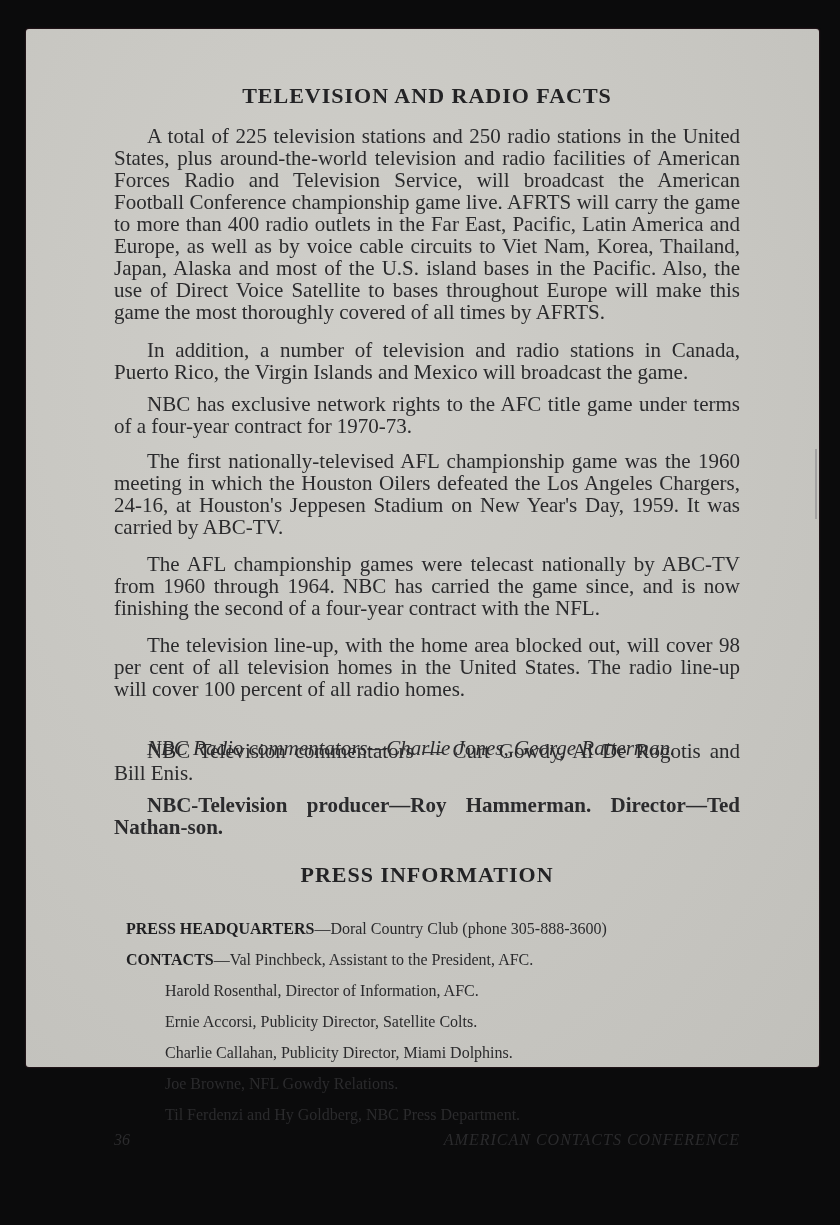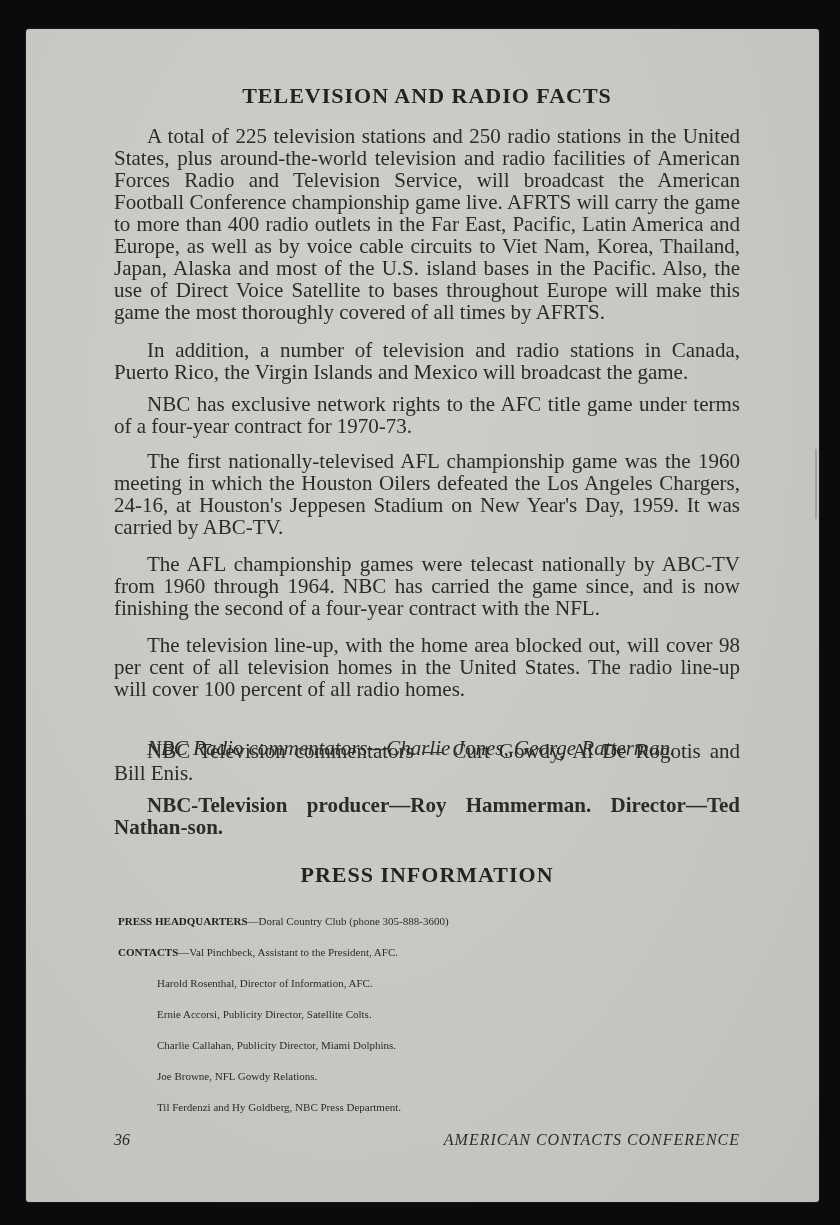--- a/index.html
+++ b/index.html
@@ -6,21 +6,21 @@
   body {
     width: 840px; height: 1225px;
     background: #0b0b0c;
     position: relative;
     overflow: hidden;
     font-family: "Liberation Serif", "DejaVu Serif", serif;
   }
   .page {
     position: absolute;
     left: 26px; top: 29px;
-    width: 793px; height: 1173px;
+    width: 793px; height: 1038px;
     background: #c9c8c3;
     background-image: radial-gradient(ellipse at 40% 30%, #cfcec9 0%, #c7c6c1 60%, #c1c0bb 100%);
     border-radius: 3px;
     box-shadow: 0 0 2px #5a2a3a;
     color: #2a2a2c;
   }
   .crease {
     position: absolute; left: 789px; top: 420px; width: 2px; height: 70px;
     background: #8d8c90; opacity: 0.6;
   }
@@ -42,22 +42,22 @@
     position: absolute; left: 0; width: 626px;
     margin: 0;
     font-size: 21px;
     line-height: 22px;
     text-align: justify;
     text-indent: 33px;
     color: #2b2b2d;
   }
   .line {
     position: absolute; left: 0;
-    margin: 4px;
-    font-size: 11px;
+    margin: 12px;
+    font-size: 16px;
     line-height: 22px;
     color: #2b2b2d;
     white-space: nowrap;
   }
   .line.indent { left: 39px; }
   .bold-lead { font-weight: bold; color: #1f1f21; }
   .footer {
     position: absolute; left: 0; width: 626px; top: 1102px;
     font-size: 16px; color: #2b2b2d;
   }

